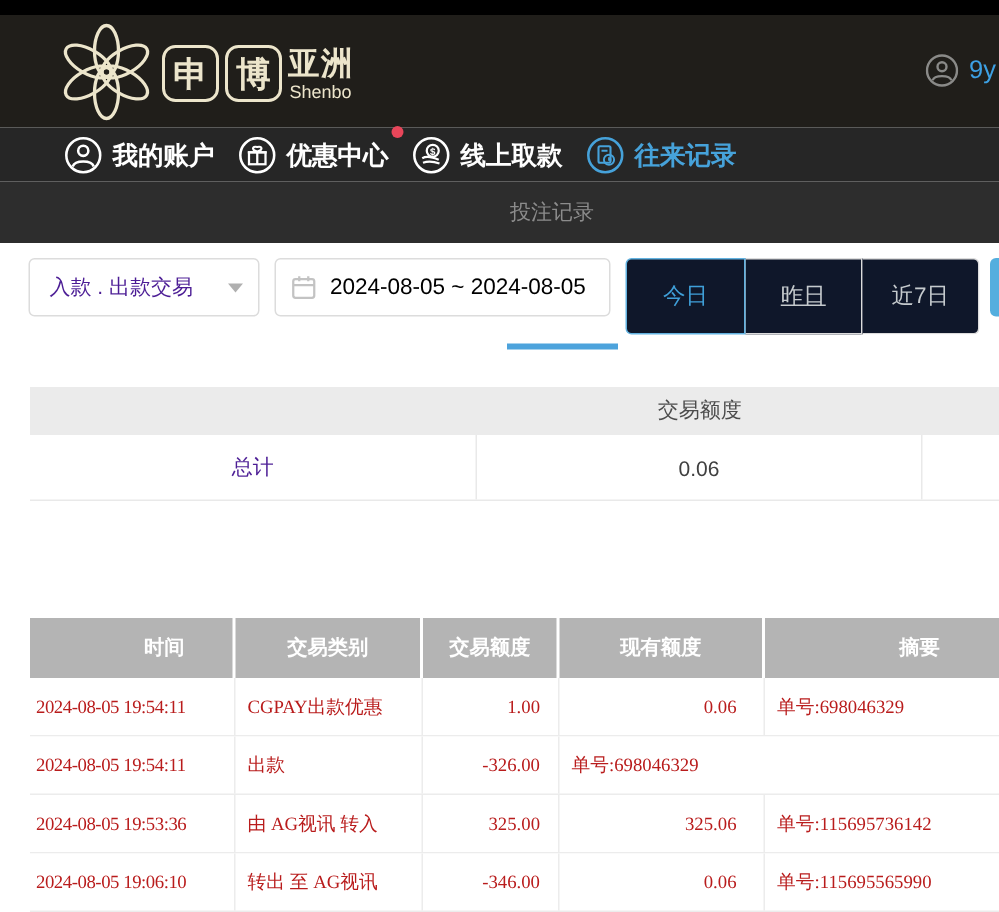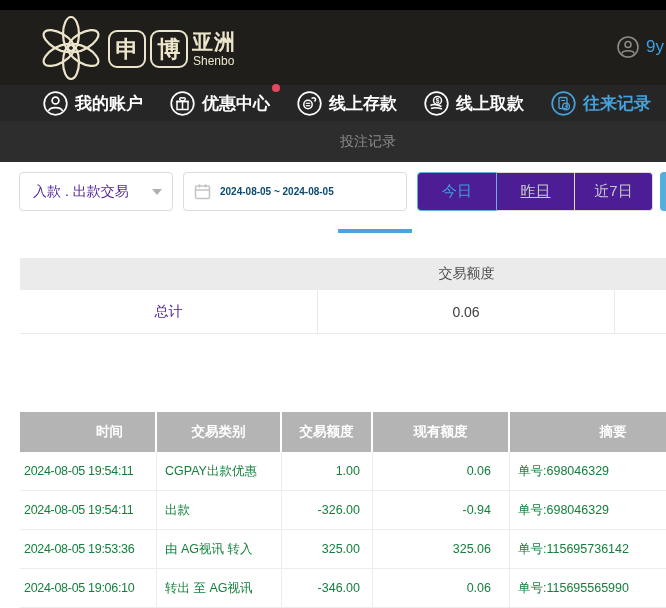--- a/index.html
+++ b/index.html
@@ -16,21 +16,21 @@
             color:#ece5cb;font-size:23px;font-weight:bold;display:flex;align-items:center;justify-content:center;}
   .logo-box1{left:108px;}
   .logo-box2{left:150px;}
   .logo-region{position:absolute;left:192px;top:18px;color:#ece5cb;font-size:21px;font-weight:bold;letter-spacing:1px;}
   .logo-sub{position:absolute;left:193px;top:44px;color:#ece5cb;font-size:12px;}
   .user-area{position:absolute;right:2px;top:26px;display:flex;align-items:center;gap:7px;}
   .username{color:#3da0e3;font-size:17px;white-space:nowrap;}
 
   
   .nav{position:absolute;left:0;top:85px;width:666px;height:36px;background:#262626;
-       display:flex;align-items:center;padding-left:43px;gap:27px;box-sizing:border-box;}
+       display:flex;align-items:center;padding-left:43px;gap:16px;box-sizing:border-box;}
   .nav-item{display:flex;align-items:center;gap:7px;color:#fff;font-size:17px;font-weight:bold;
             position:relative;white-space:nowrap;cursor:pointer;flex:0 0 auto;}
   .nav-item.active{color:#46a2da;}
   .nav-badge{position:absolute;right:-10px;top:-7px;width:8px;height:8px;border-radius:50%;background:#e8465a;}
   .nav-icon{flex:0 0 auto;display:block;}
 
   
   .subtabs{position:absolute;left:0;top:121px;width:666px;height:41px;background:#2d2d2d;}
   .subtabs-inner{position:absolute;left:340px;top:0;height:41px;display:flex;gap:33px;flex-direction:column;}
   .tab{font-size:14px;color:#8c8c8c;line-height:40px;cursor:pointer;position:relative;white-space:nowrap;}
@@ -38,23 +38,23 @@
   .tab.active:after{content:"";position:absolute;left:-2px;right:-2px;bottom:1px;height:4px;background:#4da3dc;}
 
   
   .filter-row{position:absolute;left:0;top:172px;width:700px;height:39px;}
   .sel{position:absolute;left:19px;top:0;width:154px;height:39px;border:1px solid #dcdcdc;border-radius:4px;
        box-sizing:border-box;display:flex;align-items:center;padding:0 10px 0 13px;cursor:pointer;background:#fff;}
   .sel-text{color:#4c1d95;font-size:14px;flex:1;white-space:nowrap;}
   .caret{width:0;height:0;border-left:5px solid transparent;border-right:5px solid transparent;border-top:6px solid #b0b0b0;}
   .datebox{position:absolute;left:183px;top:0;width:224px;height:39px;border:1px solid #dcdcdc;border-radius:4px;
        box-sizing:border-box;display:flex;align-items:center;gap:9px;padding:0 10px;cursor:pointer;background:#fff;}
-  .datebox-text{color:#0c4a6e;font-size:10px;white-space:nowrap;font-weight:bold;}
+  .datebox-text{color:#000000;font-size:15px;white-space:nowrap;}
   .btn-group{position:absolute;left:417px;top:0;display:flex;}
-  .qbtn{height:39px;box-sizing:border-box;border:1px solid #dcdcdc;background:#4c1d95;color:#c5cacd;
+  .qbtn{height:51px;box-sizing:border-box;border:1px solid #dcdcdc;background:#0f172a;color:#c5cacd;
         font-size:15px;display:flex;align-items:center;justify-content:center;cursor:pointer;}
   .qbtn.today{width:80px;border:1px solid #62b2e0;color:#3f9fd8;border-radius:4px 0 0 4px;position:relative;z-index:2;}
   .qbtn.yest{width:78px;border-left:none;text-decoration:underline;}
   .qbtn.last7{width:78px;border-left:none;border-radius:0 4px 4px 0;}
   .search-sliver{position:absolute;left:660px;top:0;width:30px;height:39px;background:#54aede;border-radius:4px;cursor:pointer;}
 
   
   .summary{position:absolute;left:20px;top:258px;width:892px;}
   .summary-head{display:flex;height:32px;background:#ebebeb;align-items:center;}
   .summary-head .c1{width:298px;}
@@ -66,21 +66,21 @@
                    color:#404040;font-size:14px;box-sizing:border-box;}
 
   
   .dtable{position:absolute;left:20px;top:412px;width:696px;}
   .dt-head{display:flex;height:40px;background:#b4b4b4;}
   .dt-head .hc{display:flex;align-items:center;justify-content:center;color:#fff;font-size:13.5px;font-weight:bold;
                border-right:2px solid #fff;box-sizing:border-box;}
   .dt-head .hc:last-child{border-right:none;}
   .dt-row{display:flex;height:38px;border-bottom:1px solid #ececec;background:#fff;}
   .dt-row .dc{display:flex;align-items:center;border-right:1px solid #ececec;box-sizing:border-box;
-              color:#15803d;font-size:12.5px;white-space:nowrap;overflow:hidden;}
+              color:#b91c1c;font-size:12.5px;white-space:nowrap;overflow:hidden;font-family:Liberation Serif, serif;}
   .dt-row .dc:last-child{border-right:none;}
   .w1{width:137px;padding-left:44px;} .w2{width:125px;} .w3{width:91px;} .w4{width:137px;} .w5{width:206px;}
   .cell-time{padding-left:4px;letter-spacing:-0.3px;}
   .cell-type{padding-left:8px;}
   .cell-amount{justify-content:flex-end;padding-right:12px;}
   .cell-balance{justify-content:flex-end;padding-right:18px;}
   .cell-memo{padding-left:8px;}
 </style>
 </head>
 <body>
@@ -130,30 +130,20 @@
         <line x1="6.2" y1="10.5" x2="18.8" y2="10.5" stroke="#fff" stroke-width="1.5"></line>
         <line x1="12.5" y1="10.5" x2="12.5" y2="18.5" stroke="#fff" stroke-width="1.5"></line>
         <path d="M12.5 10 C9 9.5 8.5 6 12.5 7 C16.5 6 16 9.5 12.5 10" fill="none" stroke="#fff" stroke-width="1.4"></path>
       </svg>
       <span>优惠中心</span>
       <span class="nav-badge"></span>
     </div>
     <div class="nav-item">
       <svg class="nav-icon" width="25" height="25" viewBox="0 0 25 25">
         <circle cx="12.5" cy="12.5" r="11.3" fill="none" stroke="#fff" stroke-width="1.7"></circle>
-        <circle cx="11" cy="13.5" r="4.2" fill="none" stroke="#fff" stroke-width="1.5"></circle>
-        <line x1="8.8" y1="12.3" x2="13.2" y2="12.3" stroke="#fff" stroke-width="1.2"></line>
-        <line x1="8.8" y1="14.7" x2="13.2" y2="14.7" stroke="#fff" stroke-width="1.2"></line>
-        <path d="M14.5 7.5 C17.5 5.5 20 8 17.5 10.5" fill="none" stroke="#fff" stroke-width="1.5"></path>
-      </svg>
-      <span>线上存款</span>
-    </div>
-    <div class="nav-item">
-      <svg class="nav-icon" width="25" height="25" viewBox="0 0 25 25">
-        <circle cx="12.5" cy="12.5" r="11.3" fill="none" stroke="#fff" stroke-width="1.7"></circle>
         <circle cx="13.5" cy="9.5" r="4" fill="none" stroke="#fff" stroke-width="1.5"></circle>
         <text x="13.5" y="12" text-anchor="middle" fill="#fff" font-size="6.5" font-family="Liberation Sans,sans-serif">$</text>
         <path d="M6.5 14.5 C9 13 14 14 17.5 15.5" fill="none" stroke="#fff" stroke-width="1.5"></path>
         <path d="M7 17.5 C10 16.5 15 17 18 18" fill="none" stroke="#fff" stroke-width="1.5"></path>
       </svg>
       <span>线上取款</span>
     </div>
     <div class="nav-item active">
       <svg class="nav-icon" width="25" height="25" viewBox="0 0 25 25">
         <circle cx="12.5" cy="12.5" r="11.3" fill="none" stroke="#46a2da" stroke-width="1.7"></circle>
@@ -221,21 +211,20 @@
       <div class="dc w1 cell-time">2024-08-05 19:54:11</div>
       <div class="dc w2 cell-type">CGPAY出款优惠</div>
       <div class="dc w3 cell-amount">1.00</div>
       <div class="dc w4 cell-balance">0.06</div>
       <div class="dc w5 cell-memo">单号:698046329</div>
     </div>
     <div class="dt-row">
       <div class="dc w1 cell-time">2024-08-05 19:54:11</div>
       <div class="dc w2 cell-type">出款</div>
       <div class="dc w3 cell-amount">-326.00</div>
-      <div class="dc w4 cell-balance">-0.94</div>
       <div class="dc w5 cell-memo">单号:698046329</div>
     </div>
     <div class="dt-row">
       <div class="dc w1 cell-time">2024-08-05 19:53:36</div>
       <div class="dc w2 cell-type">由 AG视讯 转入</div>
       <div class="dc w3 cell-amount">325.00</div>
       <div class="dc w4 cell-balance">325.06</div>
       <div class="dc w5 cell-memo">单号:115695736142</div>
     </div>
     <div class="dt-row">

